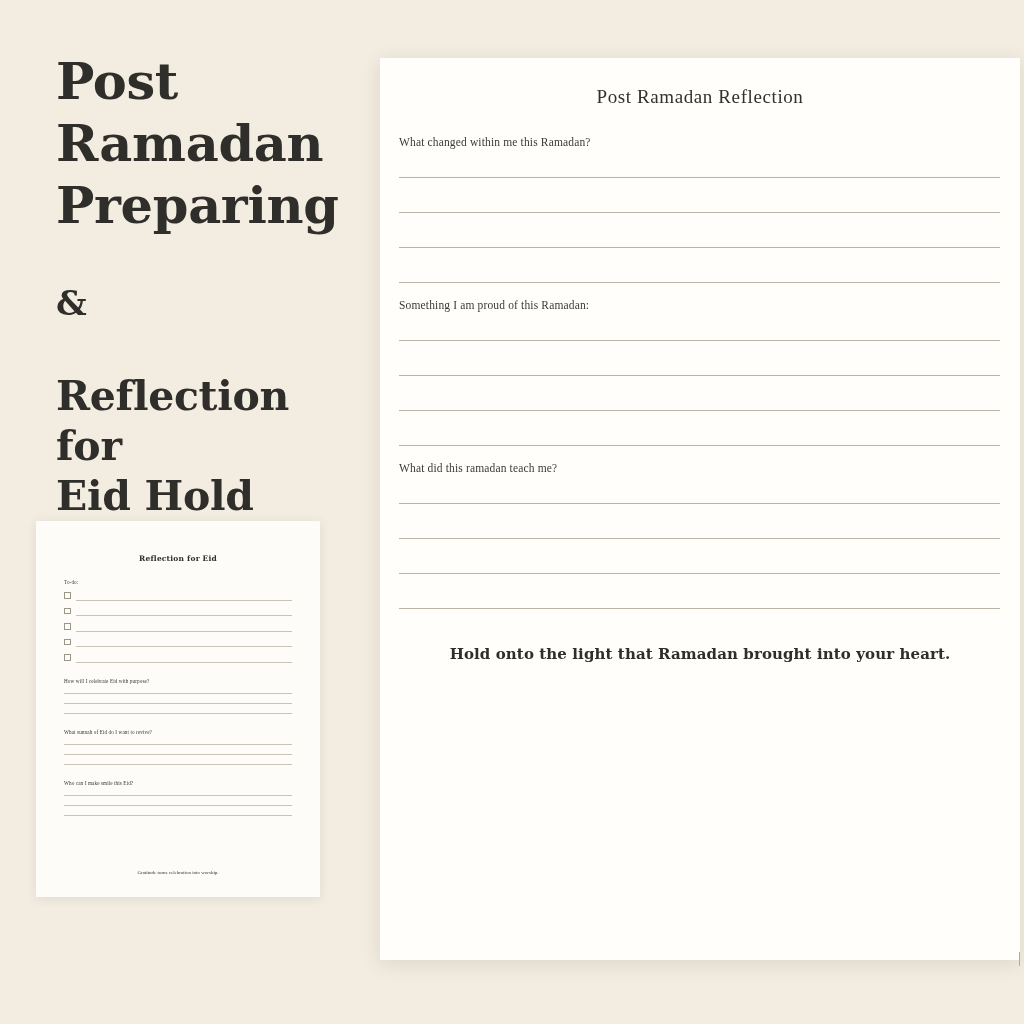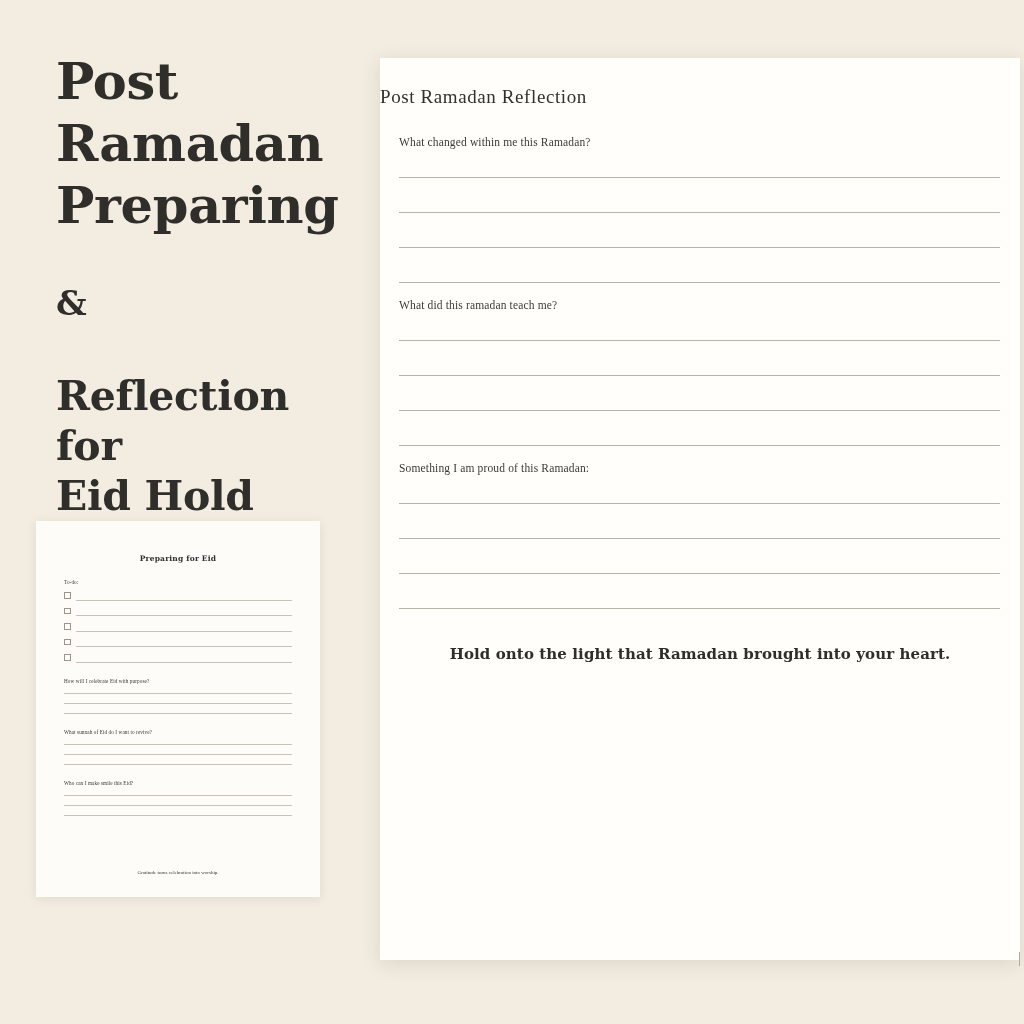--- a/index.html
+++ b/index.html
@@ -111,20 +111,21 @@
   .main-page {
     position: absolute;
     left: 380px;
     top: 58px;
     width: 640px;
     height: 902px;
     background: #fffefb;
     box-shadow: 0 4px 18px rgba(80,70,55,0.13);
   }
   .main-title {
+    text-align: center;
     font-size: 19px;
     color: #33312d;
     margin-top: 28px;
     letter-spacing: 0.6px;
   }
   .main-body {
     padding: 0 20px 0 19px;
     margin-top: 28px;
   }
   .question {
@@ -171,21 +172,21 @@
     <div class="line">Preparing</div>
   </div>
   <div class="amp">&amp;</div>
   <div class="group2">
     <div class="line">Reflection for</div>
     <div class="line">Eid Hold</div>
   </div>
 </div>
 
 <div class="mini-page">
-  <div class="mini-title">Preparing for Eid</div>
+  <div class="mini-title">Reflection for Eid</div>
   <div class="mini-inner">
     <div class="mini-label">To-do:</div>
     <div id="mini-todos">
         <div class="mini-todo-row">
           <div class="mini-check"></div>
           <div class="mini-rule"></div>
         </div>
         <div class="mini-todo-row">
           <div class="mini-check"></div>
           <div class="mini-rule"></div>
@@ -233,30 +234,30 @@
       <div class="q-block">
         <div class="question">What changed within me this Ramadan?</div>
         <div class="q-lines">
           <div class="wline"></div>
           <div class="wline"></div>
           <div class="wline"></div>
           <div class="wline"></div>
         </div>
       </div>
       <div class="q-block">
+        <div class="question">Something I am proud of this Ramadan:</div>
+        <div class="q-lines">
+          <div class="wline"></div>
+          <div class="wline"></div>
+          <div class="wline"></div>
+          <div class="wline"></div>
+        </div>
+      </div>
+      <div class="q-block">
         <div class="question">What did this ramadan teach me?</div>
-        <div class="q-lines">
-          <div class="wline"></div>
-          <div class="wline"></div>
-          <div class="wline"></div>
-          <div class="wline"></div>
-        </div>
-      </div>
-      <div class="q-block">
-        <div class="question">Something I am proud of this Ramadan:</div>
         <div class="q-lines">
           <div class="wline"></div>
           <div class="wline"></div>
           <div class="wline"></div>
           <div class="wline"></div>
         </div>
       </div>
     </div>
   <div class="closing">Hold onto the light that Ramadan brought into your heart.</div>
 </div>

